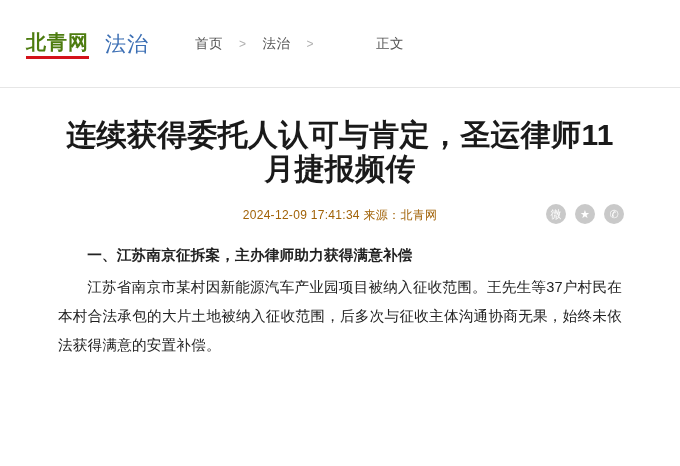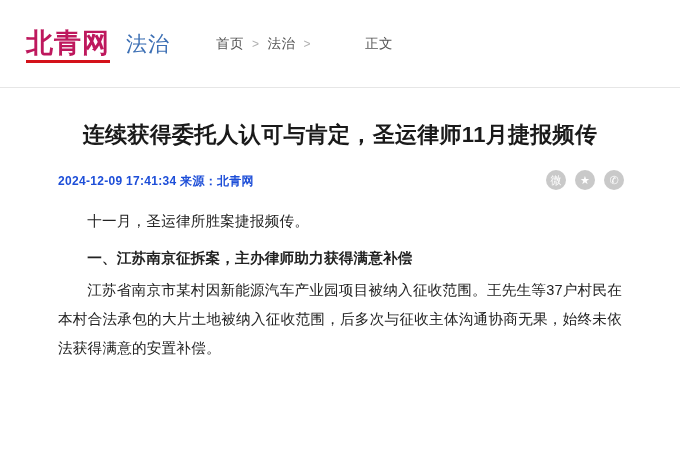--- a/index.html
+++ b/index.html
@@ -24,23 +24,23 @@
     padding: 0 26px;
     border-bottom: 1px solid #e6e6e6;
     background: #fff;
   }
   .logo {
     display: flex;
     align-items: center;
     gap: 2px;
   }
   .logo-mark {
-    font-size: 27px;
+    font-size: 20px;
     font-weight: bold;
-    color: #be185d;
+    color: #4d7c0f;
     letter-spacing: 1px;
     font-family: "DejaVu Sans", "Liberation Sans", sans-serif;
     line-height: 1;
     padding-bottom: 3px;
     position: relative;
   }
   .logo-mark::after {
     content: "";
     position: absolute;
     left: 0; right: 0; bottom: -4px;
@@ -52,52 +52,51 @@
     color: #3c6fb4;
     margin-left: 14px;
     letter-spacing: 1px;
   }
   .breadcrumb {
     margin-left: 46px;
     font-size: 13.5px;
     color: #555;
     display: flex;
     align-items: center;
-    gap: 8px;
+    gap: 16px;
     letter-spacing: 0.5px;
   }
   .breadcrumb .sep { color: #b0b0b0; font-size: 12px; }
   .breadcrumb a { color: #555; text-decoration: none; }
   .breadcrumb .cur { color: #555; margin-left: 46px; }
 
   
   .article {
     padding: 0 58px;
   }
   .title {
     margin: 30px 0 0 0;
-    font-size: 22px;
+    font-size: 30px;
     line-height: 34px;
     color: #1a1a1a;
     text-align: center;
     font-weight: bold;
     letter-spacing: 0.3px;
   }
   .meta-row {
     margin-top: 17px;
     position: relative;
     height: 24px;
   }
   .meta {
-    text-align: left;
+    text-align: center;
     font-size: 12px;
-    color: #1d4ed8;
+    color: #a16207;
     line-height: 24px;
     letter-spacing: 0.3px;
-    font-weight: bold;
   }
   .share {
     position: absolute;
     right: -2px;
     top: 1px;
     display: flex;
     gap: 9px;
     align-items: center;
   }
   .share-btn {
@@ -155,19 +154,18 @@
     <div class="meta-row">
       <div class="meta">2024-12-09 17:41:34 来源：北青网</div>
       <div class="share">
         <span class="share-btn">微</span>
         <span class="share-btn">★</span>
         <span class="share-btn">✆</span>
       </div>
     </div>
 
     <div class="body">
-      <p>十一月，圣运律所胜案捷报频传。</p>
       <p class="subhead">一、江苏南京征拆案，主办律师助力获得满意补偿</p>
       <p>江苏省南京市某村因新能源汽车产业园项目被纳入征收范围。王先生等37户村民在本村合法承包的大片土地被纳入征收范围，后多次与征收主体沟通协商无果，始终未依法获得满意的安置补偿。</p>
     </div>
   </div>
 
 </div>
 
 </body></html>

